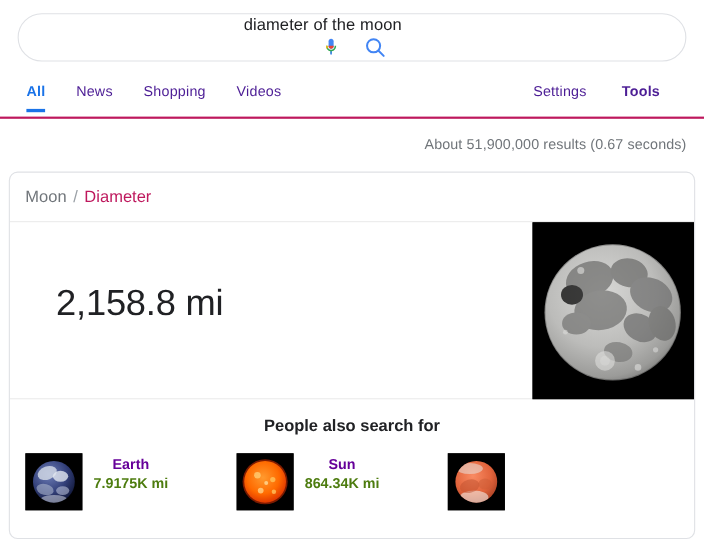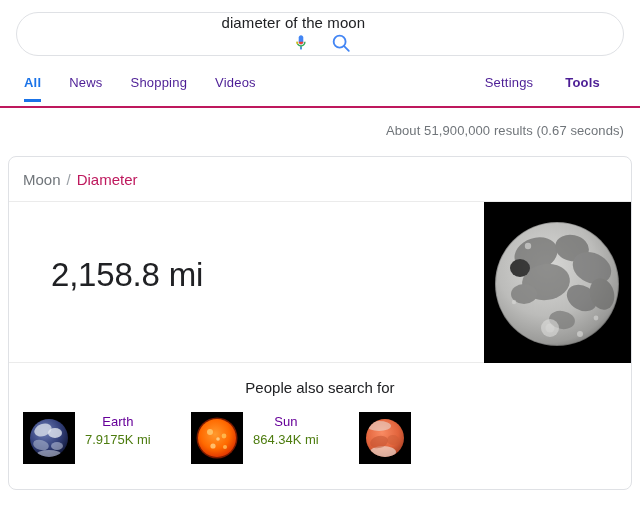--- a/index.html
+++ b/index.html
@@ -148,35 +148,36 @@
     width: 147px;
     height: 161px;
     background: #000;
     overflow: hidden;
   }
   .hero-img svg { display: block; }
 
   
   .pasf {
     padding: 16px 14px 0 14px;
+    font-weight: bold;
   }
   .pasf-title {
     font-size: 15px;
     color: #202124;
     margin-bottom: 16px;
   }
   .pasf-list {
     display: flex;
     align-items: flex-start;
     gap: 0;
   }
   .pasf-item {
     display: flex;
     align-items: flex-start;
-    width: 168px;
+    width: 192px;
     cursor: pointer;
   }
   .pasf-thumb {
     width: 52px;
     height: 52px;
     background: #000;
     flex: 0 0 auto;
     overflow: hidden;
   }
   .pasf-thumb svg { display: block; }

